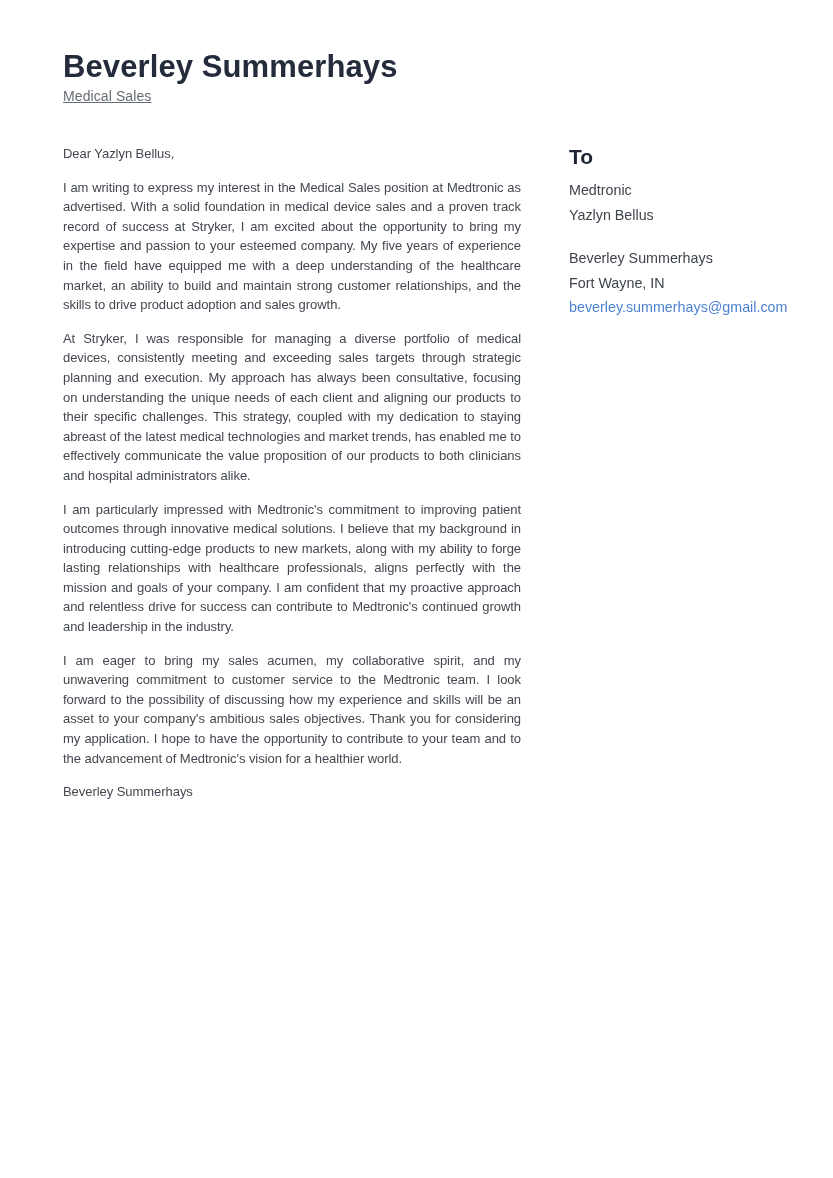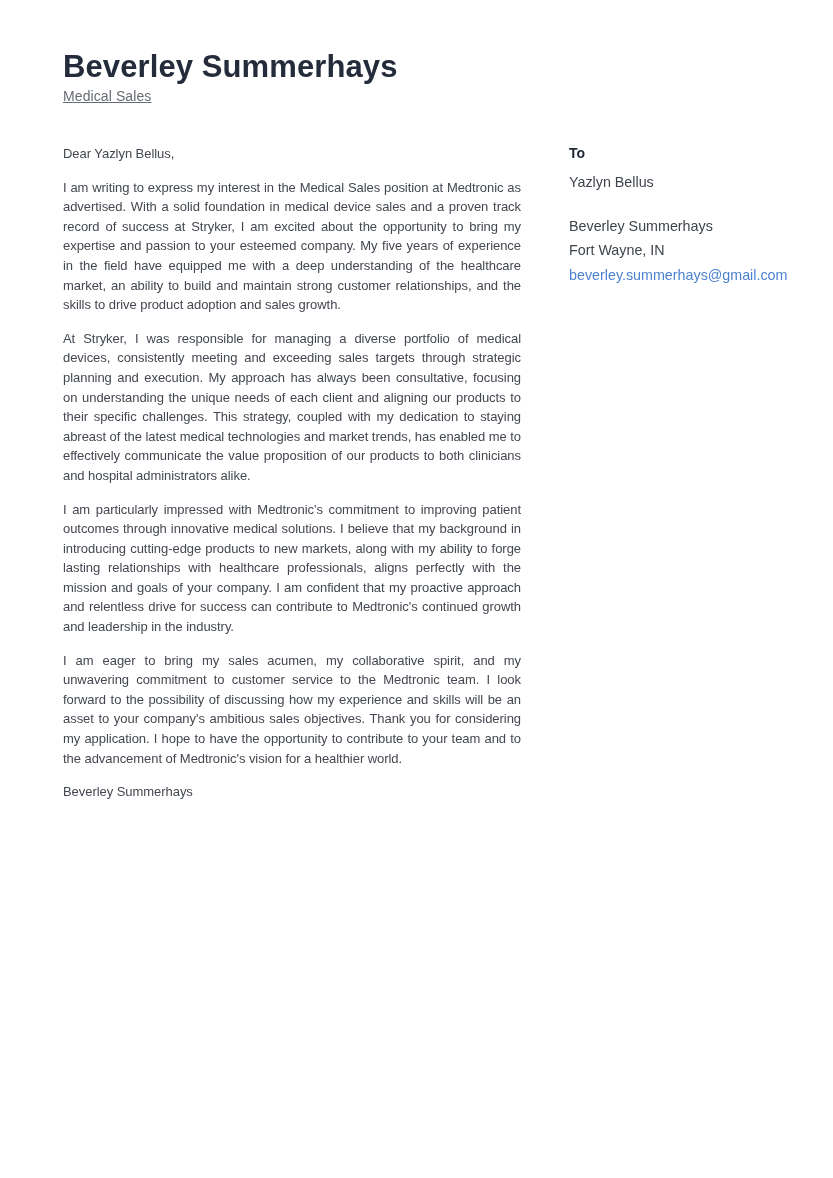--- a/index.html
+++ b/index.html
@@ -53,21 +53,21 @@
   .letter p.body-paragraph { text-align: justify; }
   .letter p.closing { margin-top: 6px; margin-bottom: 19px; }
   .letter p.signature { margin-bottom: 0; }
   .sidebar {
     margin-left: 48px;
     width: 230px;
     flex: 0 0 230px;
     padding-top: 1px;
   }
   .sidebar-heading {
-    font-size: 14px;
+    font-size: 21px;
     font-weight: 700;
     color: #1e2534;
     margin-bottom: 9px;
     letter-spacing: 0.1px;
   }
   .sidebar-line {
     font-size: 14.3px;
     line-height: 24.6px;
     color: #3f444c;
   }
@@ -100,20 +100,21 @@
       <p class="body-paragraph">At Stryker, I was responsible for managing a diverse portfolio of medical devices, consistently meeting and exceeding sales targets through strategic planning and execution. My approach has always been consultative, focusing on understanding the unique needs of each client and aligning our products to their specific challenges. This strategy, coupled with my dedication to staying abreast of the latest medical technologies and market trends, has enabled me to effectively communicate the value proposition of our products to both clinicians and hospital administrators alike.</p>
       <p class="body-paragraph">I am particularly impressed with Medtronic's commitment to improving patient outcomes through innovative medical solutions. I believe that my background in introducing cutting-edge products to new markets, along with my ability to forge lasting relationships with healthcare professionals, aligns perfectly with the mission and goals of your company. I am confident that my proactive approach and relentless drive for success can contribute to Medtronic's continued growth and leadership in the industry.</p>
       <p class="body-paragraph">I am eager to bring my sales acumen, my collaborative spirit, and my unwavering commitment to customer service to the Medtronic team. I look forward to the possibility of discussing how my experience and skills will be an asset to your company's ambitious sales objectives. Thank you for considering my application. I hope to have the opportunity to contribute to your team and to the advancement of Medtronic's vision for a healthier world.</p>
       <p class="signature">Beverley Summerhays</p>
     </div>
 
     <div class="sidebar">
 
       <div class="sidebar-section to-section">
         <div class="sidebar-heading">To</div>
+        <div class="sidebar-line">Medtronic</div>
         <div class="sidebar-line">Yazlyn Bellus</div>
       </div>
 
       <div class="sidebar-section from-section">
         <div class="sidebar-line">Beverley Summerhays</div>
         <div class="sidebar-line">Fort Wayne, IN</div>
         <div class="sidebar-line">
           <a class="email-link">beverley.summerhays@gmail.com</a>
         </div>
       </div>

